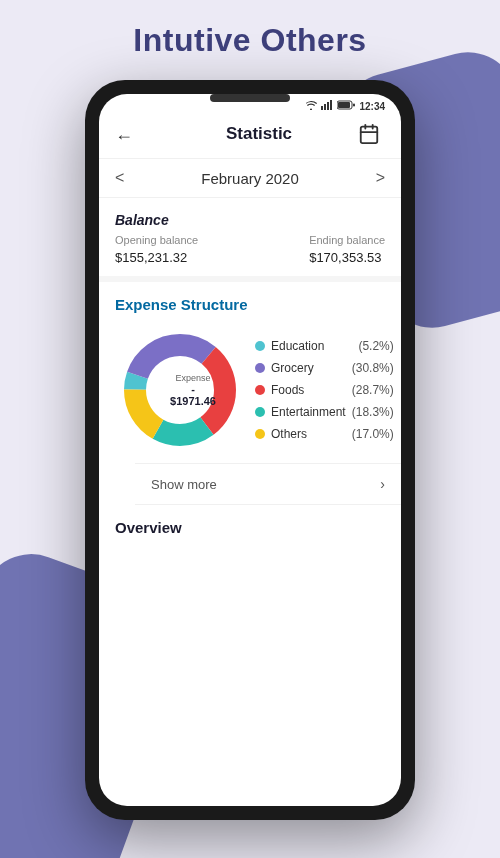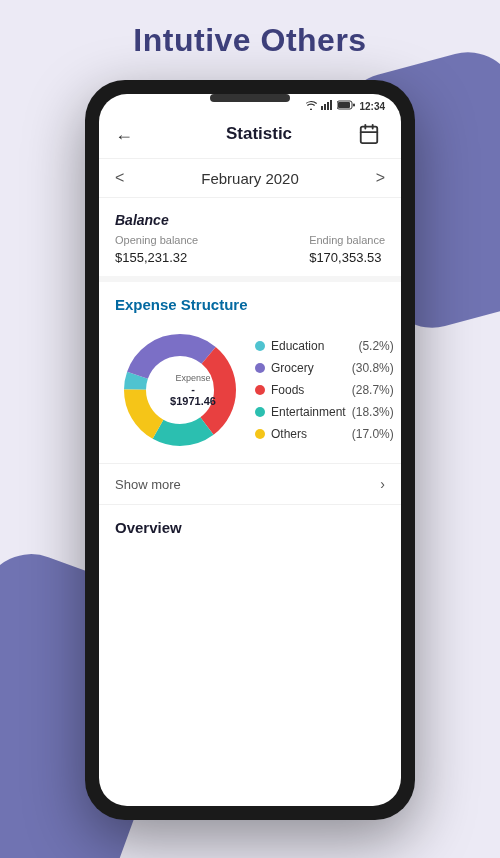--- a/index.html
+++ b/index.html
@@ -261,20 +261,21 @@
 
     
     .show-more-row {
       display: flex;
       align-items: center;
       justify-content: space-between;
       padding: 12px 16px;
       border-top: 1px solid #f0f0f0;
       border-bottom: 1px solid #f0f0f0;
       cursor: pointer;
+      margin-left: 36px;
     }
     .show-more-text {
       font-size: 13px;
       color: #555;
     }
     .show-more-arrow {
       font-size: 14px;
       color: #555;
     }
 

